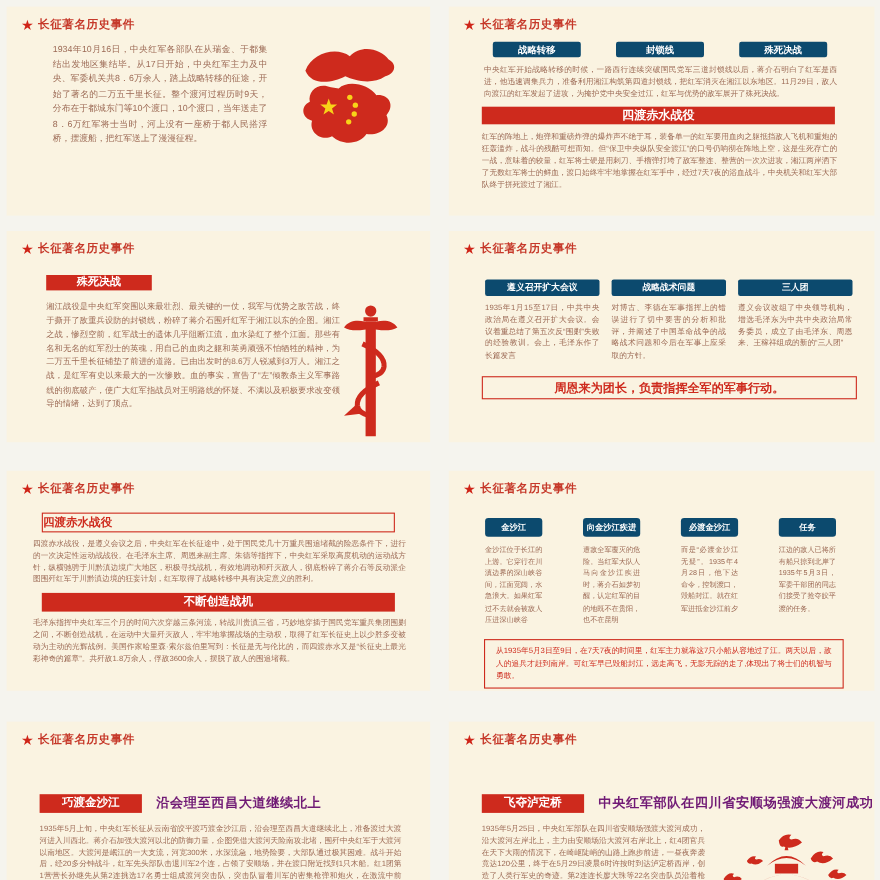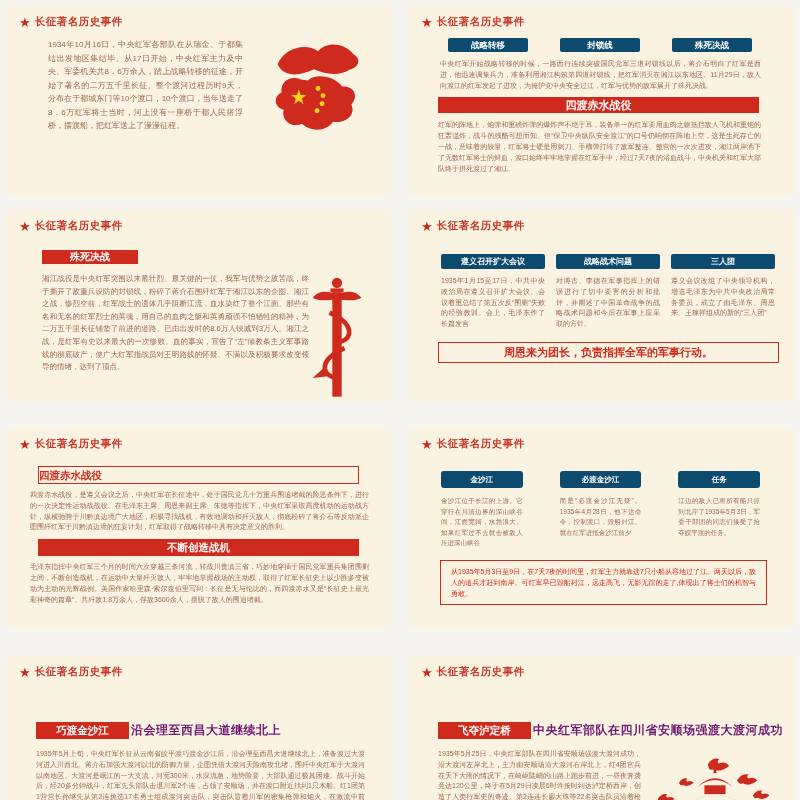--- a/index.html
+++ b/index.html
@@ -59,21 +59,21 @@
   .s5-banner{margin:6px 32px 0;height:17px;line-height:17px;font-size:10.5px}
   .s5-body{margin:6px 22px 0 24px}
 
   
   .s6-cols{display:flex;gap:37px;margin:20px 35px 0 33px}
   .s6-col{flex:1}
   .s6-col .tab{width:100%;height:17px;line-height:17px;font-size:7.5px;border-radius:3px;margin-bottom:8px}
   .s6-footer{margin:11px 28px 0 32px;padding:5px 10px;font-size:7px;line-height:11px;text-align:justify;background:#faf3e1}
 
   
-  .s78-titlerow{display:flex;align-items:center;gap:2px;margin:43px 0 0 30px}
+  .s78-titlerow{display:flex;align-items:center;gap:13px;margin:43px 0 0 30px}
   .s78-btn{width:93px;height:17px;line-height:17px;font-size:10.5px;flex:none}
   .s78-sub{color:#701a75;font-weight:bold;font-size:12px;letter-spacing:.5px}
   .s7-body{margin:10px 26px 0 30px}
   .s8-row{display:flex;gap:8px;margin:10px 14px 0 30px}
   .s8-row .p-sm{flex:1}
   .s8-art{width:132px;height:110px;flex:none;margin-top:-2px}
 
   svg{display:block}
 </style>
 </head>
@@ -170,20 +170,24 @@
 
   <section class="slide" id="s6">
     <header class="sl-head">
       <span class="star">★</span>
       <span class="htxt">长征著名历史事件</span>
     </header>
     <div class="s6-cols">
       <div class="s6-col">
         <div class="tab">金沙江</div>
         <p class="p-xs">金沙江位于长江的上游。它穿行在川滇边界的深山峡谷间，江面宽阔，水急浪大。如果红军过不去就会被敌人压进深山峡谷</p>
+      </div>
+      <div class="s6-col">
+        <div class="tab">向金沙江疾进</div>
+        <p class="p-xs">遭敌全军覆灭的危险。当红军大队人马向金沙江疾进时，蒋介石如梦初醒，认定红军的目的地既不在贵阳，也不在昆明</p>
       </div>
       <div class="s6-col">
         <div class="tab">必渡金沙江</div>
         <p class="p-xs">而是“必渡金沙江无疑”。1935年4月28日，他下达命令，控制渡口，毁船封江。就在红军进抵金沙江前夕</p>
       </div>
       <div class="s6-col">
         <div class="tab">任务</div>
         <p class="p-xs">江边的敌人已将所有船只掠到北岸了1935年5月3日，军委干部团的同志们接受了抢夺皎平渡的任务。</p>
       </div>
     </div>

